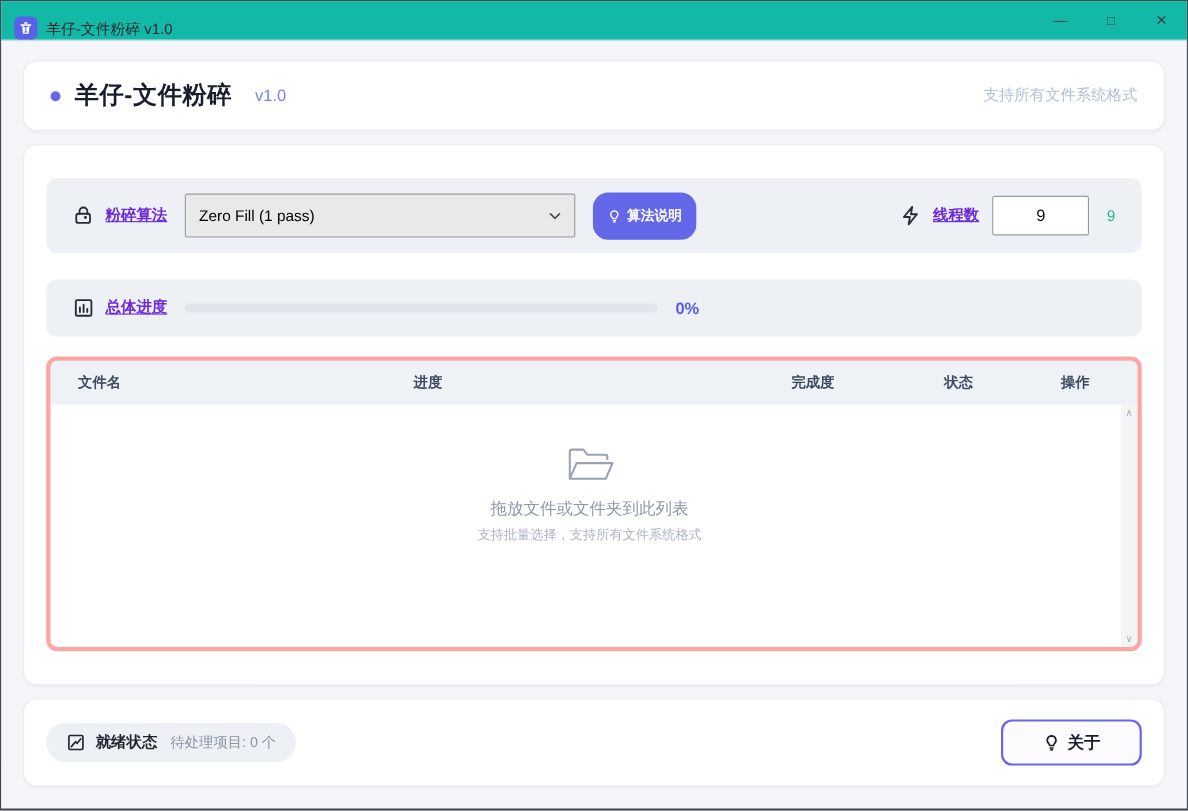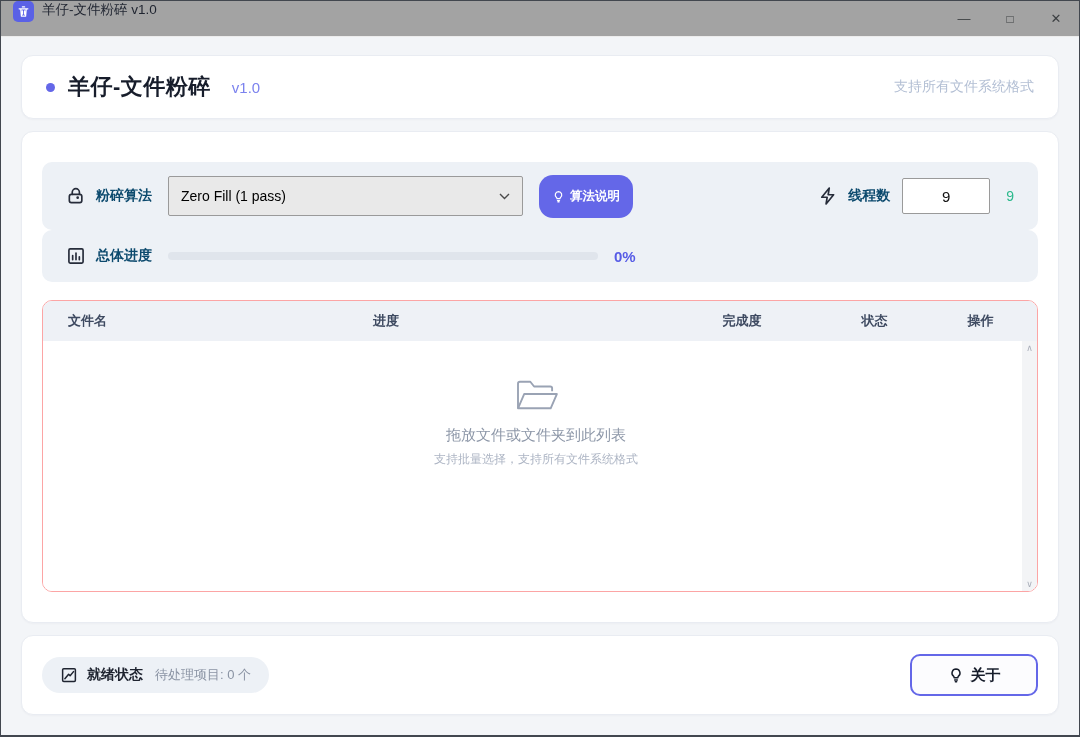--- a/index.html
+++ b/index.html
@@ -3,22 +3,22 @@
 <meta charset="utf-8">
 <style>
   * { margin:0; padding:0; box-sizing:border-box; }
   html,body { width:1080px; height:737px; }
   body { font-family:"Liberation Sans","DejaVu Sans",sans-serif; background:#fff; }
 
   .window { width:1080px; height:737px; border:1px solid #42474f; border-bottom-width:2px;
             display:flex; flex-direction:column; background:#f3f5f8; overflow:hidden; }
 
   
-  .titlebar { height:36px; background:#a3a3a3; border-bottom:1px solid #ececec;
-              display:flex; align-items:flex-start; padding-left:12px; flex:none; }
+  .titlebar { height:36px; background:#14b8a6; border-bottom:1px solid #ececec;
+              display:flex; align-items:flex-end; padding-left:12px; flex:none; }
   .app-icon { width:21px; height:21px; border-radius:5px; background:#5a61e6;
               display:flex; align-items:center; justify-content:center; margin-right:8px; }
   .app-icon svg { width:13px; height:13px; }
   .tb-title { font-size:13.5px; color:#1f2430; }
   .tb-controls { margin-left:auto; display:flex; height:100%; }
   .tb-btn { width:46px; height:100%; display:flex; align-items:center; justify-content:center;
             color:#3d4043; cursor:default; }
   .tb-btn.min { font-size:13px; }
   .tb-btn.max { font-size:12px; }
   .tb-btn.cls { font-size:13px; }
@@ -32,23 +32,23 @@
   .header-card { height:64px; display:flex; align-items:center; padding:0 24px; margin-bottom:12px; flex:none; }
   .dot { width:9px; height:9px; border-radius:50%; background:#6467e8; margin-right:13px; }
   .h-title { font-size:22px; font-weight:bold; color:#171d2b; letter-spacing:.5px; }
   .h-ver { font-size:15px; color:#7b82ee; margin-left:21px; }
   .h-sub { margin-left:auto; font-size:14px; color:#b3bfd4; }
 
   
   .main-card { flex:1; min-height:0; margin-bottom:12px; padding:30px 20px; display:flex; flex-direction:column; }
   .panel { background:#edf1f6; border-radius:10px; display:flex; align-items:center; padding:0 24px; flex:none; }
   .settings-row { height:68px; }
-  .progress-row { height:52px; }
+  .progress-row { height:52px; margin-top:24px; }
   .row-ic { width:20px; height:20px; flex:none; }
-  .row-lbl { font-size:14px; font-weight:bold; color:#0c4a6e; margin-left:10px; white-space:nowrap; }
+  .row-lbl { font-size:14px; font-weight:bold; color:#6d28d9; margin-left:10px; white-space:nowrap;text-decoration:underline; }
 
   .algo-select { margin-left:16px; width:355px; height:40px; background:#e9e9e9;
                  border:1px solid #9a9a9a; border-radius:2px; display:flex; align-items:center;
                  padding:0 12px; font-size:14px; color:#000; cursor:default; }
   .algo-select .chev { margin-left:auto; width:11px; height:7px; }
 
   .help-btn { margin-left:16px; height:43px; padding:0 13px; border-radius:14px; border:none;
               background:#6467e8; color:#fff; font-size:12.5px; font-weight:bold;
               display:flex; align-items:center; gap:5px; cursor:pointer; font-family:inherit; }
   .help-btn svg { width:13px; height:13px; }
@@ -56,21 +56,21 @@
   .spacer { flex:1; }
   .thread-input { margin-left:12px; width:88px; height:36px; border:1px solid #9a9a9a; border-radius:2px;
                   background:#fff; text-align:center; font-size:15px; color:#111; font-family:inherit; }
   .thread-hint { margin-left:16px; font-size:14px; color:#2bb98c; }
 
   .prog-track { margin-left:16px; width:430px; height:8px; border-radius:4px; background:#e0e5ec; overflow:hidden; }
   .prog-fill { height:100%; background:#6467e8; border-radius:4px; width:0; }
   .prog-pct { margin-left:16px; font-size:15px; font-weight:bold; color:#575ce6; }
 
   
-  .table-box { flex:1; min-height:0; margin-top:18px; border:1px solid #fca5a5; border-radius:10px;
+  .table-box { flex:1; min-height:0; margin-top:18px; border:4px solid #fca5a5; border-radius:10px;
                display:flex; flex-direction:column; overflow:hidden; background:#fff; }
   .t-head { height:40px; background:#eef1f6; display:flex; align-items:center; flex:none;
             font-size:13px; font-weight:bold; color:#3e4a61; }
   .c-file { width:330px; padding-left:25px; }
   .c-prog { flex:1; }
   .c-comp { width:150px; text-align:center; }
   .c-stat { width:115px; text-align:center; }
   .c-act  { width:105px; text-align:center; padding-right:8px; }
   .t-body { flex:1; position:relative; background:#fff; }
 

